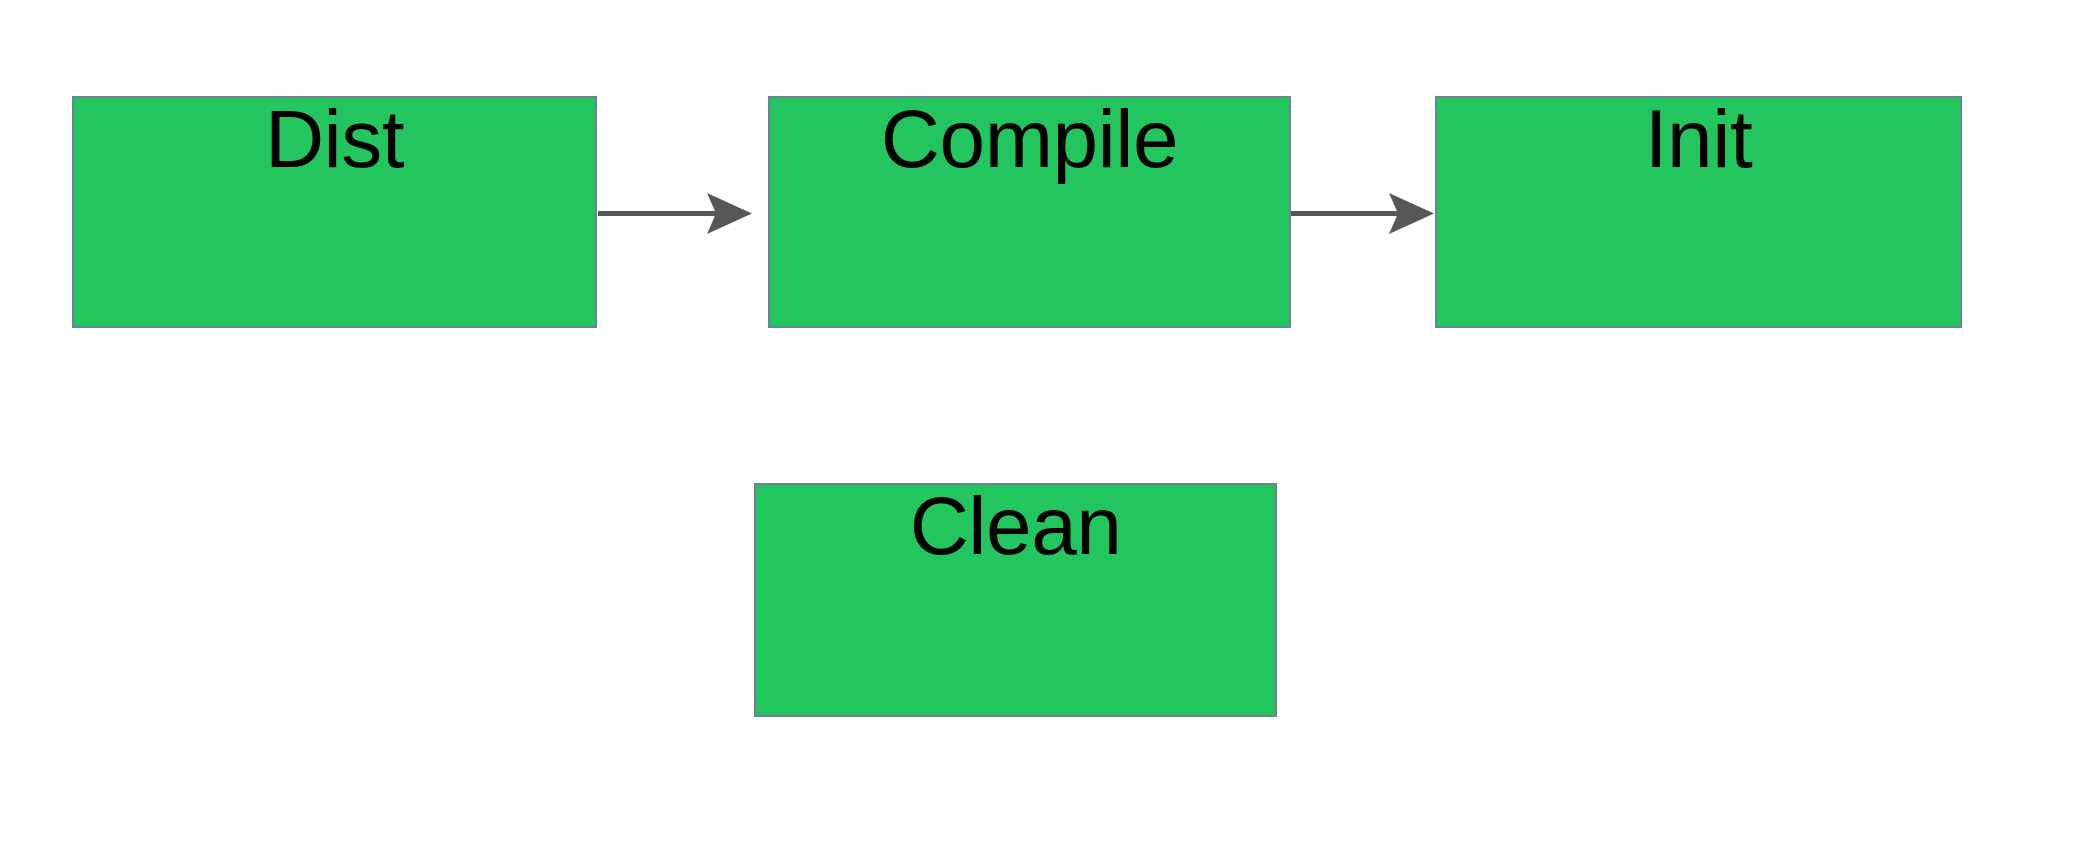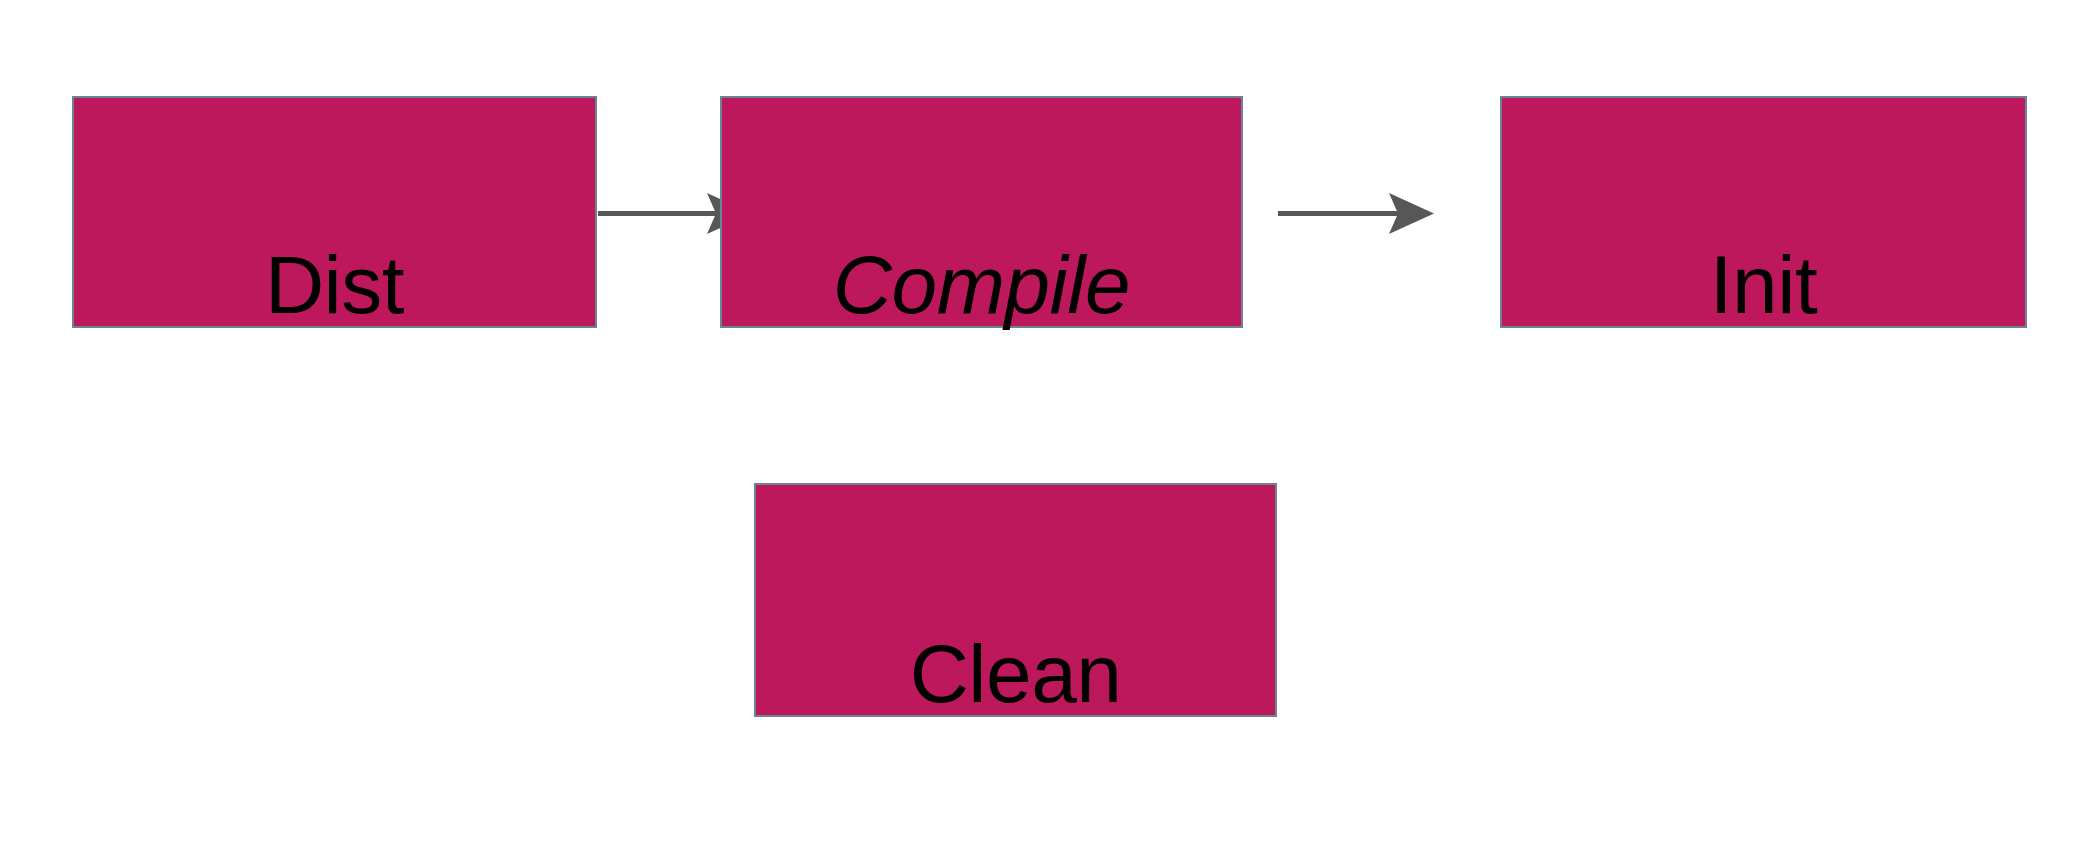--- a/index.html
+++ b/index.html
@@ -13,24 +13,24 @@
   #canvas {
     position: relative;
     width: 2078px;
     height: 848px;
     background: #ffffff;
     overflow: hidden;
   }
   .node {
     position: absolute;
     box-sizing: border-box;
-    background: #be185d;
+    background: #22c55e;
     border: 2px solid #6b8494;
     display: flex;
-    align-items: flex-end;
+    align-items: flex-start;
     justify-content: center;
   }
   .node-label {
     font-family: "Liberation Sans", sans-serif;
     font-size: 82px;
     font-weight: 400;
     color: #000000;
     line-height: 1;
     letter-spacing: -0.5px;
     white-space: nowrap;
@@ -67,25 +67,25 @@
     <g>
       <line class="edge-line" x1="1278" y1="213.5" x2="1417" y2="213.5"></line>
       <path class="edge-head" d="M 1434 213.5 L 1389 193 L 1398 213.5 L 1389 234 Z"></path>
     </g>
   </svg>
 
   <div class="node" style="left:72px; top:96px; width:525px; height:232px;">
     <span class="node-label">Dist</span>
   </div>
 
-  <div class="node" style="left:720px; top:96px; width:523px; height:232px;font-style:italic;">
+  <div class="node" style="left:768px; top:96px; width:523px; height:232px;">
     <span class="node-label">Compile</span>
   </div>
 
-  <div class="node" style="left:1500px; top:96px; width:527px; height:232px;">
+  <div class="node" style="left:1435px; top:96px; width:527px; height:232px;">
     <span class="node-label">Init</span>
   </div>
 
   <div class="node" style="left:754px; top:483px; width:523px; height:234px;">
     <span class="node-label">Clean</span>
   </div>
 
 </div>
 
 </body></html>

